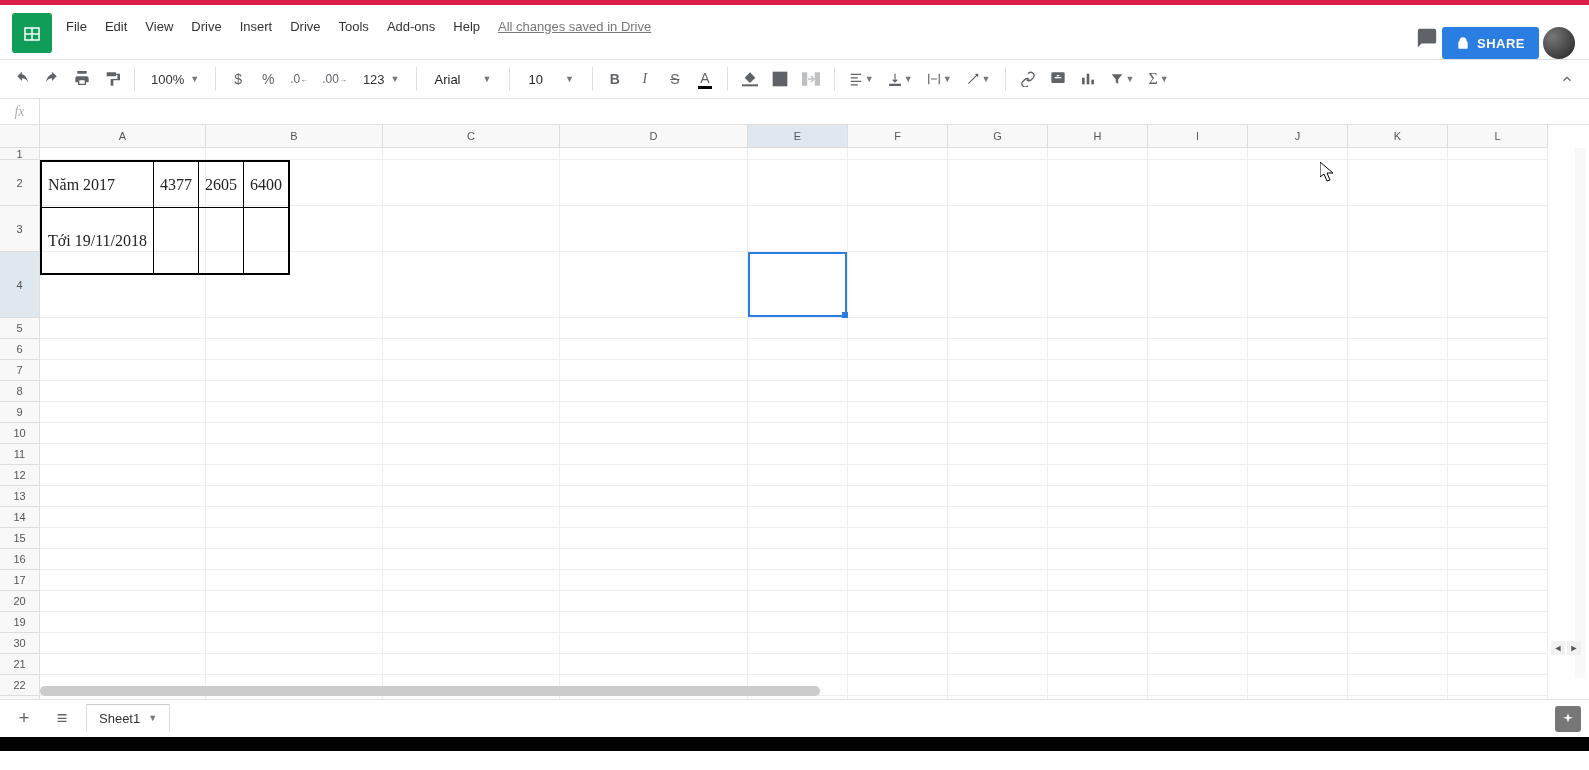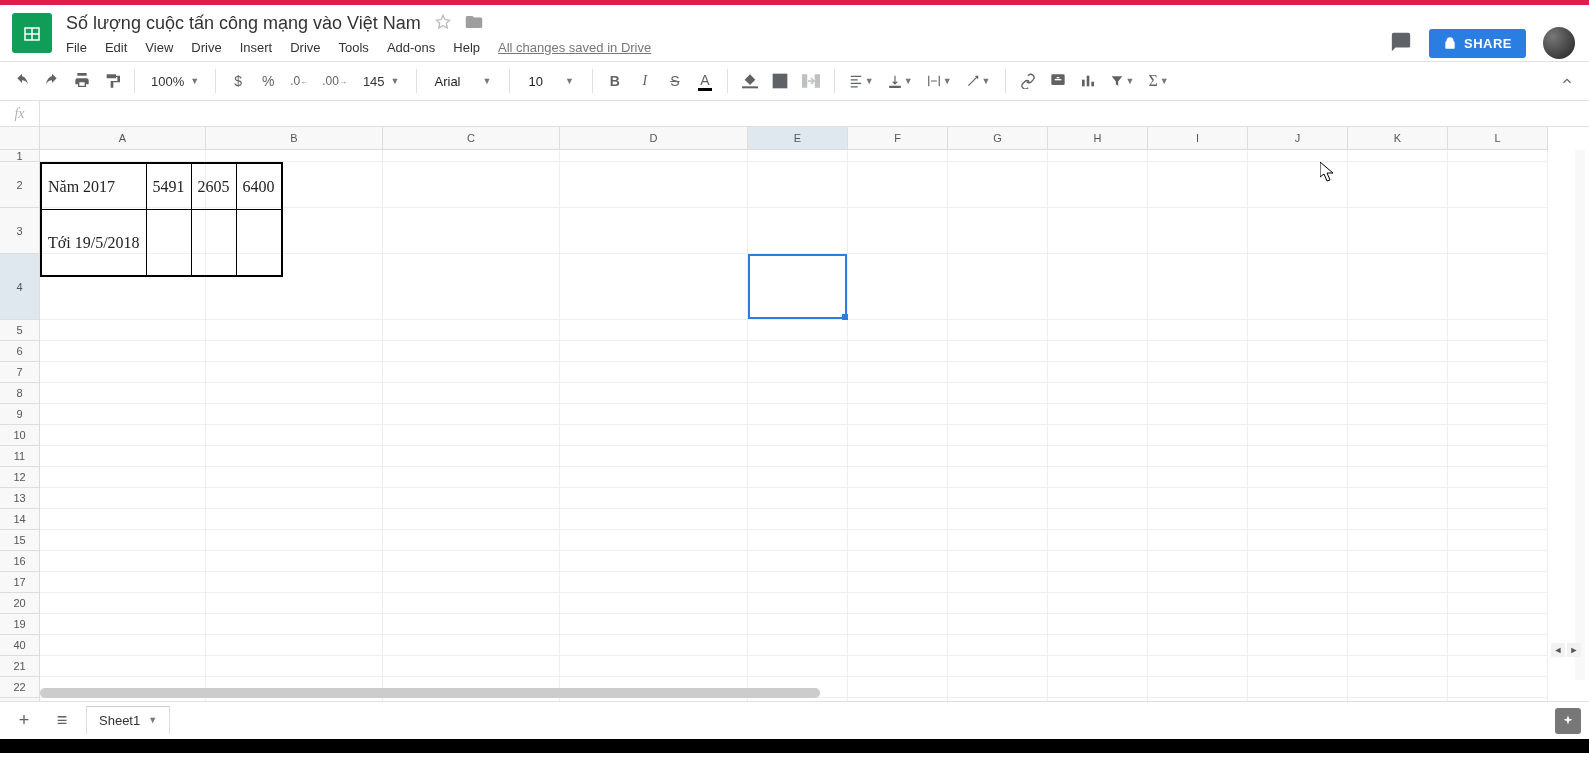--- a/index.html
+++ b/index.html
@@ -7,21 +7,21 @@
   .redbar { height: 5px; background: #db1f4a; width: 100%; }
   .header { display: flex; align-items: flex-start; padding: 8px 12px 0 12px; position: relative; }
   .doc-icon { width: 40px; height: 40px; background: #0f9d58; border-radius: 3px; display:flex; align-items:center; justify-content:center; margin-right: 14px; }
   .doc-icon svg { fill:#fff; }
   .title-row { display:flex; align-items:center; gap: 14px; }
   .doc-title { font-size: 18px; color:#333; font-weight:400; }
   .star-icon, .folder-icon { color:#8f8f8f; }
   .menus { display:flex; gap: 18px; padding-top: 6px; font-size: 13px; color:#333; }
   .menus span { cursor:pointer; }
   .save-status { text-decoration: underline; color:#777; }
-  .header-right { position:absolute; right: 14px; top: 22px; display:flex; align-items:center; gap: 17px; }
+  .header-right { position:absolute; right: 14px; top: 22px; display:flex; gap: 4px; }
   .comment-btn { color:#5f6368; }
   .share-btn { background:#2a7de1; color:#fff; font-weight:bold; border-radius:3px; padding:7px 14px; display:flex; align-items:center; gap:7px; font-size:13px; letter-spacing:0.5px; }
   .avatar { width:32px; height:32px; border-radius:50%; background: radial-gradient(circle at 30% 30%, #777, #222); }
   .toolbar { height:40px; border-top:1px solid #e0e0e0; border-bottom:1px solid #e0e0e0; display:flex; align-items:center; padding:0 10px; gap:6px; margin-top:6px; position:relative; }
   .toolbar .sep { width:1px; background:#e0e0e0; height:24px; margin:0 4px; }
   .tb-btn { min-width:24px; height:28px; display:flex; align-items:center; justify-content:center; color:#5f6368; font-size:14px; cursor:pointer; padding:0 4px; }
   .tb-btn svg { fill:#5f6368; }
   .zoom { font-size:13px; color:#333; display:flex; align-items:center; gap:6px; padding:0 6px; }
   .fontbox { font-size:13px; display:flex; align-items:center; gap:22px; padding:0 8px; border:none; }
   .dd { color:#777; font-size:9px; }
@@ -69,33 +69,20 @@
 <div class="header">
   <div class="doc-icon">
     <svg width="20" height="26" viewBox="0 0 20 26">
         <path d="M2 0h12l6 6v18a2 2 0 0 1-2 2H2a2 2 0 0 1-2-2V2a2 2 0 0 1 2-2z" fill="#fff" opacity="0"></path>
         <rect x="3" y="8" width="14" height="12" fill="none" stroke="#fff" stroke-width="1.5"></rect>
         <line x1="3" y1="14" x2="17" y2="14" stroke="#fff" stroke-width="1.5"></line>
         <line x1="10" y1="8" x2="10" y2="20" stroke="#fff" stroke-width="1.5"></line>
       </svg>
   </div>
   <div style="flex:1">
-    <div class="title-row">
-      <span class="doc-title">Số lượng cuộc tấn công mạng vào Việt Nam</span>
-      <span class="star-icon">
-        <svg width="16" height="16" viewBox="0 0 24 24" fill="none" stroke="#bbb" stroke-width="2">
-            <polygon points="12 2 15 8.5 22 9.3 17 14 18.5 21 12 17.5 5.5 21 7 14 2 9.3 9 8.5 12 2"></polygon>
-          </svg>
-      </span>
-      <span class="folder-icon">
-        <svg width="18" height="16" viewBox="0 0 24 20" fill="#9e9e9e">
-            <path d="M10 2H3a2 2 0 0 0-2 2v12a2 2 0 0 0 2 2h18a2 2 0 0 0 2-2V6a2 2 0 0 0-2-2h-9l-2-2z"></path>
-          </svg>
-      </span>
-    </div>
     <div class="menus">
       <span>File</span>
       <span>Edit</span>
       <span>View</span>
       <span>Drive</span>
       <span>Insert</span>
       <span>Drive</span>
       <span>Tools</span>
       <span>Add-ons</span>
       <span>Help</span>
@@ -149,21 +136,21 @@
   <div class="tb-btn">%</div>
   <div class="tb-btn" style="font-size:12px">
       <span>.0</span>
       <span style="font-size:8px">←</span>
     </div>
   <div class="tb-btn" style="font-size:12px">
       <span>.00</span>
       <span style="font-size:8px">→</span>
     </div>
   <div class="zoom">
-      <span>145</span>
+      <span>123</span>
       <span class="dd">▼</span>
     </div>
   <div class="sep"></div>
   <div class="fontbox">
       <span>Arial</span>
       <span class="dd">▼</span>
     </div>
   <div class="sep"></div>
   <div class="fontbox">
       <span>10</span>
@@ -294,21 +281,21 @@
       <div class="row-h" style="height: 21px;">10</div>
       <div class="row-h" style="height: 21px;">11</div>
       <div class="row-h" style="height: 21px;">12</div>
       <div class="row-h" style="height: 21px;">13</div>
       <div class="row-h" style="height: 21px;">14</div>
       <div class="row-h" style="height: 21px;">15</div>
       <div class="row-h" style="height: 21px;">16</div>
       <div class="row-h" style="height: 21px;">17</div>
       <div class="row-h" style="height: 21px;">20</div>
       <div class="row-h" style="height: 21px;">19</div>
-      <div class="row-h" style="height: 21px;">40</div>
+      <div class="row-h" style="height: 21px;">30</div>
       <div class="row-h" style="height: 21px;">21</div>
       <div class="row-h" style="height: 21px;">22</div>
       <div class="row-h" style="height: 21px;">23</div>
     </div>
   <div class="grid" id="grid">
       <div class="grid-row">
         <div class="cell" style="width: 166px; height: 12px;"></div>
         <div class="cell" style="width: 177px; height: 12px;"></div>
         <div class="cell" style="width: 177px; height: 12px;"></div>
         <div class="cell" style="width: 188px; height: 12px;"></div>
@@ -629,26 +616,26 @@
         <div class="cell" style="width: 100px; height: 21px;"></div>
         <div class="cell" style="width: 100px; height: 21px;"></div>
       </div>
     </div>
 
   <div class="databox">
     <table>
       <tbody>
       <tr class="r">
         <td>Năm 2017</td>
-        <td class="center">5491</td>
+        <td class="center">4377</td>
         <td class="center">2605</td>
         <td class="center">6400</td>
       </tr>
       <tr class="r" style="height:66px">
-        <td>Tới 19/5/2018</td>
+        <td>Tới 19/11/2018</td>
         <td class="center"></td>
         <td class="center"></td>
         <td class="center"></td>
       </tr>
     </tbody>
       </table>
   </div>
 
   <div class="active-cell" id="active-cell" style="left: 748px; top: 127px; width: 99px; height: 65px;">
     <div class="active-handle"></div>

